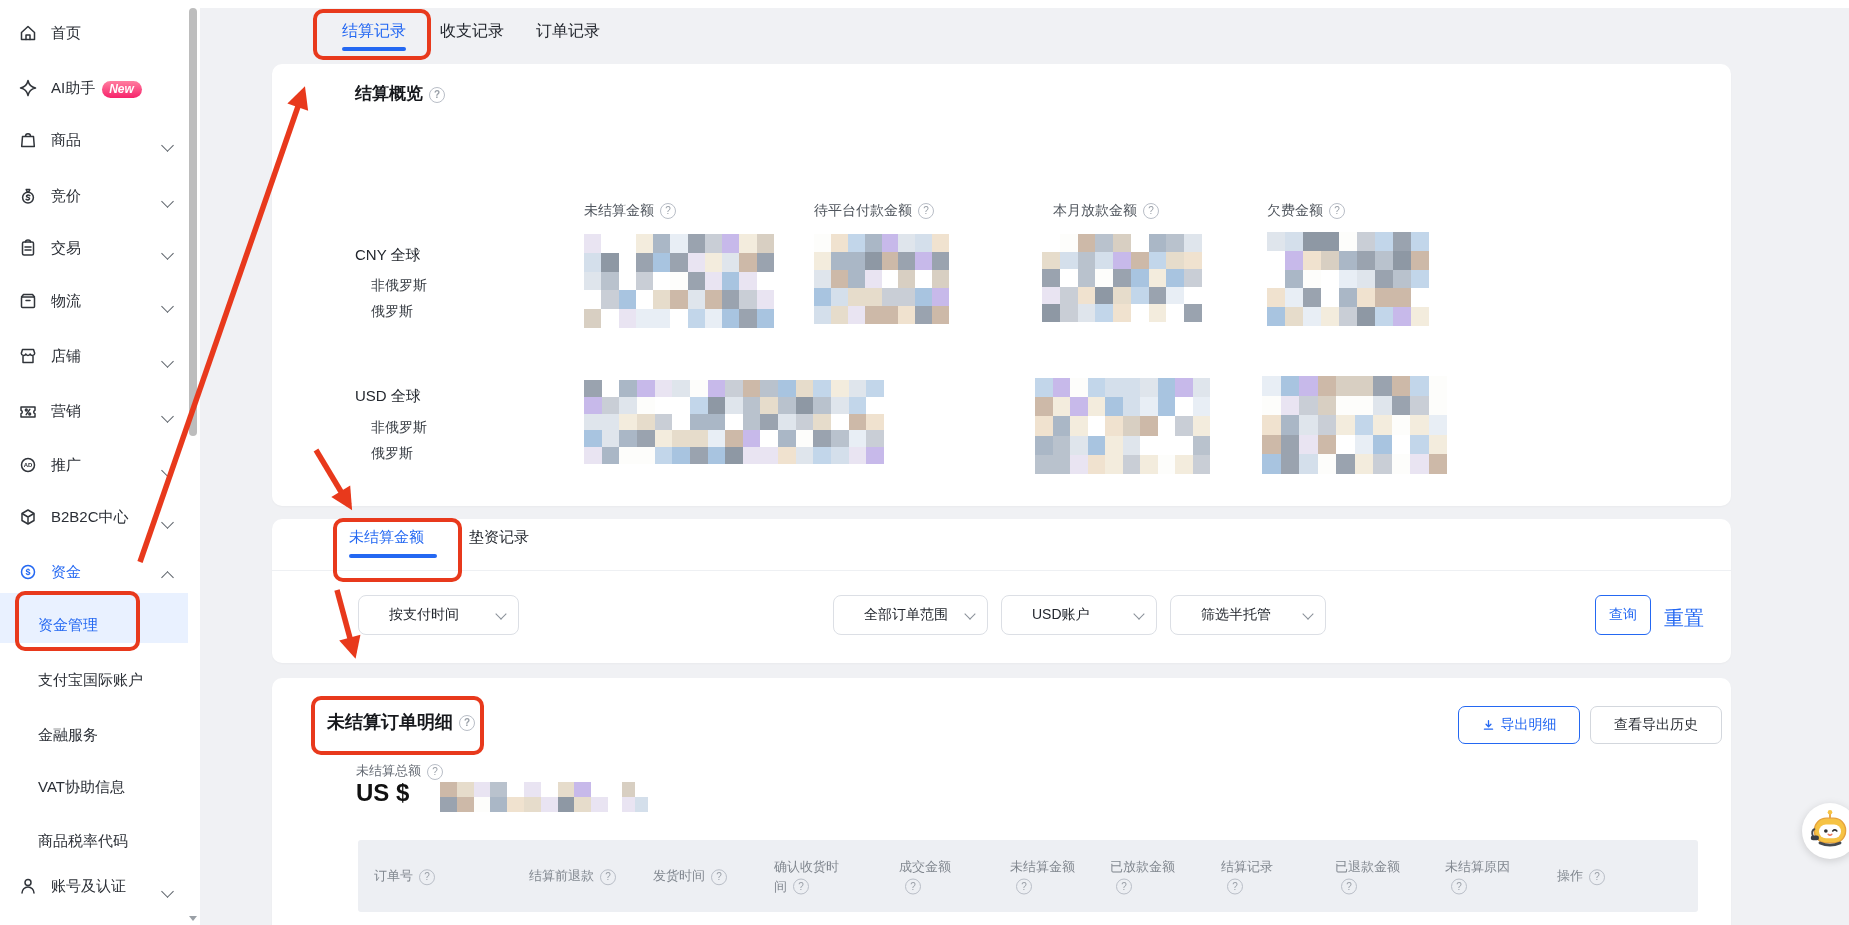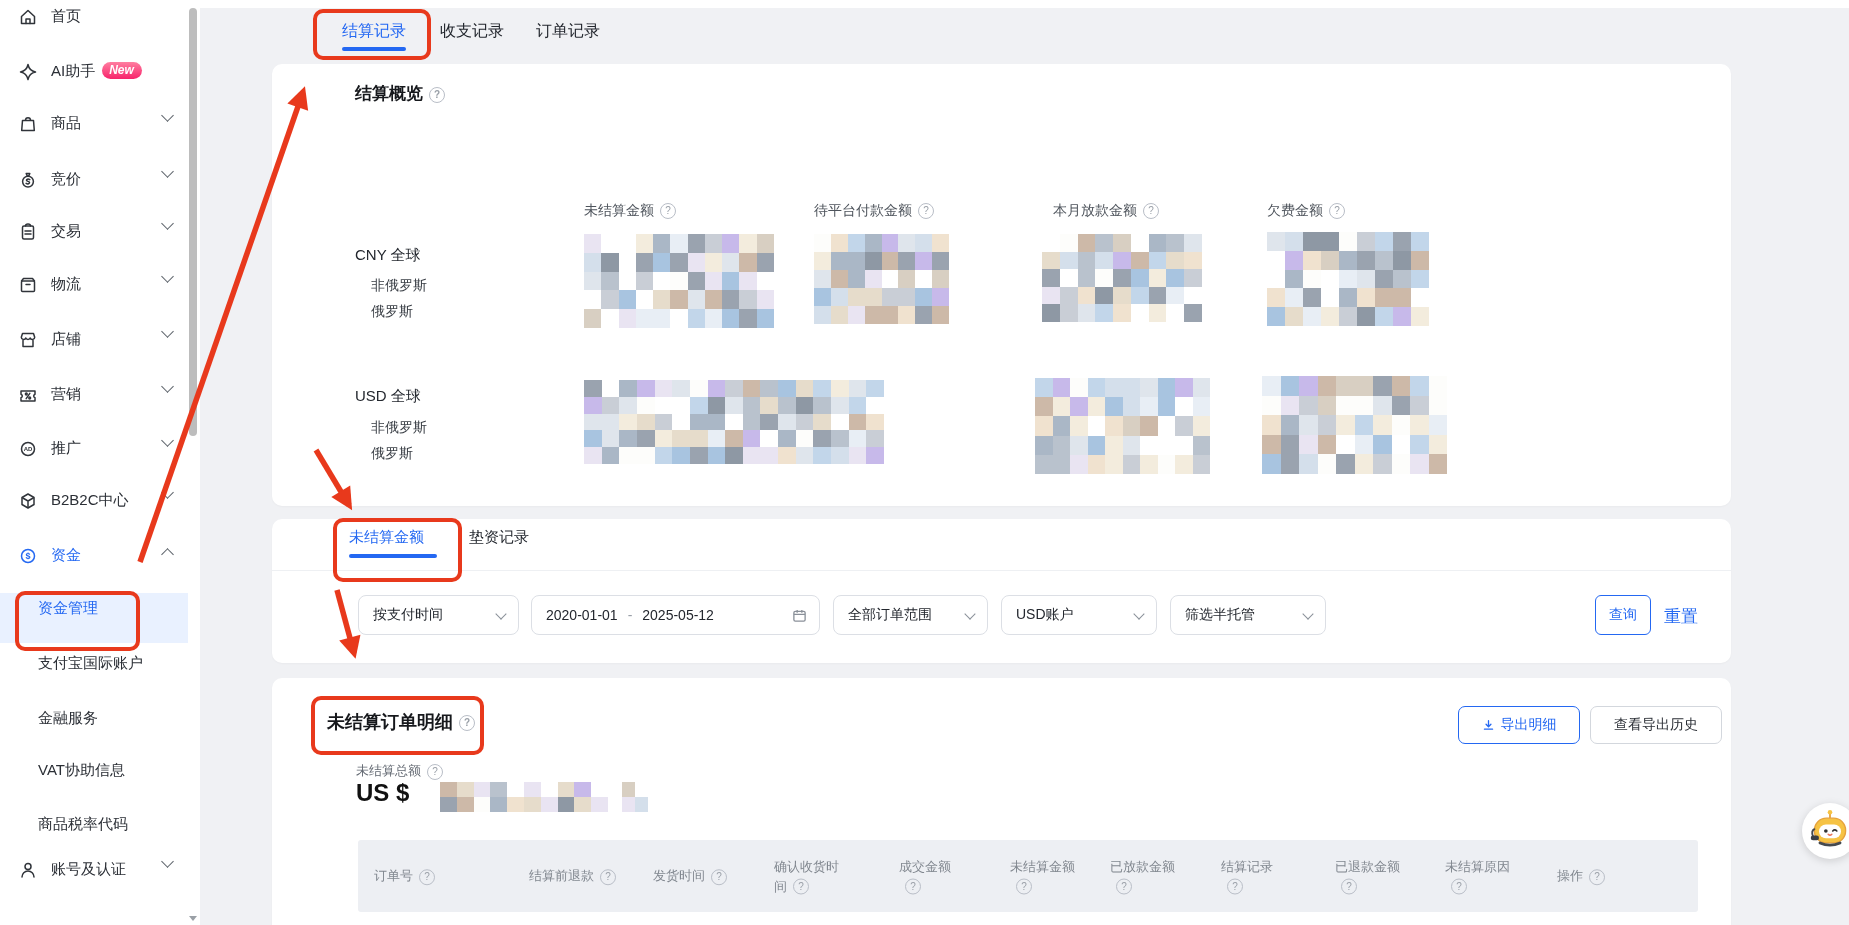--- a/index.html
+++ b/index.html
@@ -4,21 +4,21 @@
 <style>
   html,body{margin:0;padding:0;background:#fff;}
   #stage{position:relative;width:1849px;height:925px;overflow:hidden;
          font-family:"Liberation Sans","DejaVu Sans",sans-serif;color:#23272e;background:#fff;}
   
   .content-bg{position:absolute;left:200px;top:0;width:1649px;height:925px;background:#f0f1f4;}
   .topstrip{position:absolute;left:200px;top:0;width:1649px;height:8px;background:#fff;}
   .card{position:absolute;background:#fff;border-radius:10px;box-shadow:0 1px 2px rgba(0,0,0,.03);}
   
   .sidebar{position:absolute;left:0;top:0;width:200px;height:925px;background:#fff;}
-  .side-item{position:absolute;left:0;width:188px;height:36px;display:flex;align-items:flex-start;
+  .side-item{position:absolute;left:0;width:188px;height:36px;display:flex;align-items:flex-end;
              padding-left:18px;box-sizing:border-box;font-size:15px;color:#2b2f36;cursor:pointer;}
   .side-item .lbl{margin-left:13px;}
   .side-item.sub{padding-left:38px;}
   .side-item.blue,.side-item.blue .lbl{color:#2468f2;}
   .side-hl{position:absolute;left:0;top:593px;width:188px;height:50px;background:#e9f1ff;}
   .chev{position:absolute;left:163px;width:8px;height:8px;border-right:1.6px solid #5a6068;
         border-bottom:1.6px solid #5a6068;transform:rotate(45deg);margin-top:-3px;}
   .chev.up{transform:rotate(-135deg);margin-top:4px;}
   .badge-new{margin-left:7px;font-size:12px;font-style:italic;font-weight:700;color:#fff;
              background:linear-gradient(180deg,#ff7ea0,#f7236b);padding:1px 8px 2px 7px;border-radius:9px;}
@@ -48,31 +48,31 @@
   .ov-sub{position:absolute;font-size:14px;color:#3a3f46;white-space:nowrap;}
   .mosaic{position:absolute;display:grid;}
   .mosaic i{display:block;width:100%;height:100%;}
   
   .c2-tab{position:absolute;top:9px;font-size:15px;color:#23272e;cursor:pointer;}
   .c2-tab.active{color:#2468f2;}
   .c2-underline{position:absolute;left:77px;top:35px;width:88px;height:4px;background:#2468f2;border-radius:2px;}
   .c2-div{position:absolute;left:0;top:51px;width:1459px;height:1px;background:#eef0f3;}
   .fbox{position:absolute;top:76px;height:40px;border:1px solid #dcdfe5;border-radius:8px;background:#fff;
         box-sizing:border-box;display:flex;align-items:center;font-size:14px;color:#23272e;cursor:pointer;}
-  .fbox .fl{margin-left:14px;text-align:center;}
+  .fbox .fl{margin-left:30px;text-align:center;}
   .fchev{position:absolute;right:13px;width:7px;height:7px;border-right:1.5px solid #8a9099;
          border-bottom:1.5px solid #8a9099;transform:rotate(45deg);margin-top:-3px;}
   .finput{position:absolute;top:76px;height:40px;border:1px solid #dcdfe5;border-radius:8px;background:#fff;
           box-sizing:border-box;font-size:14px;color:#23272e;padding:0 14px;outline:none;
           font-family:"Liberation Sans","DejaVu Sans",sans-serif;}
   .finput::placeholder{color:#b6bcc6;}
   .btn-query{position:absolute;left:1323px;top:76px;width:56px;height:40px;border:1.5px solid #2468f2;
              border-radius:6px;background:#fff;color:#2468f2;font-size:14px;cursor:pointer;
              font-family:"Liberation Sans","DejaVu Sans",sans-serif;}
-  .lnk-reset{position:absolute;left:1392px;top:86px;font-size:17px;color:#2468f2;cursor:pointer;}
+  .lnk-reset{position:absolute;left:1392px;top:86px;font-size:20px;color:#2468f2;cursor:pointer;}
   .dsep{color:#9aa0a8;margin:0 10px;}
   
   .c3-title{position:absolute;left:55px;top:32px;font-size:18px;font-weight:700;color:#16181c;}
   .btn-export{position:absolute;left:1186px;top:28px;width:122px;height:38px;border:1.3px solid #2468f2;
               border-radius:7px;background:#fff;color:#2468f2;font-size:14px;cursor:pointer;
               display:flex;align-items:center;justify-content:center;gap:6px;box-sizing:border-box;}
   .btn-history{position:absolute;left:1318px;top:28px;width:132px;height:38px;border:1.3px solid #d3d7dd;
                border-radius:7px;background:#fff;color:#2b2f36;font-size:14px;cursor:pointer;
                display:flex;align-items:center;justify-content:center;box-sizing:border-box;}
   .total-lbl{position:absolute;left:84px;top:84px;font-size:13px;color:#646a73;}
@@ -640,29 +640,20 @@
     <div class="c2-tab active" style="left:77px">未结算金额</div>
     <div class="c2-tab" style="left:197px">垫资记录</div>
     <div class="c2-underline"></div>
     <div class="c2-div"></div>
 
     <div class="fbox" style="left:86px;width:161px">
       <span class="fl">按支付时间</span>
       <span class="fchev"></span>
     </div>
 
-    <div class="fbox" style="left:259px;width:289px;cursor:text">
-      <span class="fl">2020-01-01</span>
-      <span class="dsep">-</span>
-      <span>2025-05-12</span>
-      <svg style="position:absolute;right:12px" width="15" height="15" viewBox="0 0 16 16" fill="none" stroke="#8a9099" stroke-width="1.4">
-          <rect x="2" y="3.5" width="12" height="10.5" rx="1.5"></rect>
-          <path d="M2 6.8 h12 M5.5 2 v3 M10.5 2 v3"></path>
-        </svg>
-    </div>
 
     <div class="fbox" style="left:561px;width:155px">
       <span class="fl">全部订单范围</span>
       <span class="fchev"></span>
     </div>
 
     <div class="fbox" style="left:729px;width:156px">
       <span class="fl">USD账户</span>
       <span class="fchev"></span>
     </div>

